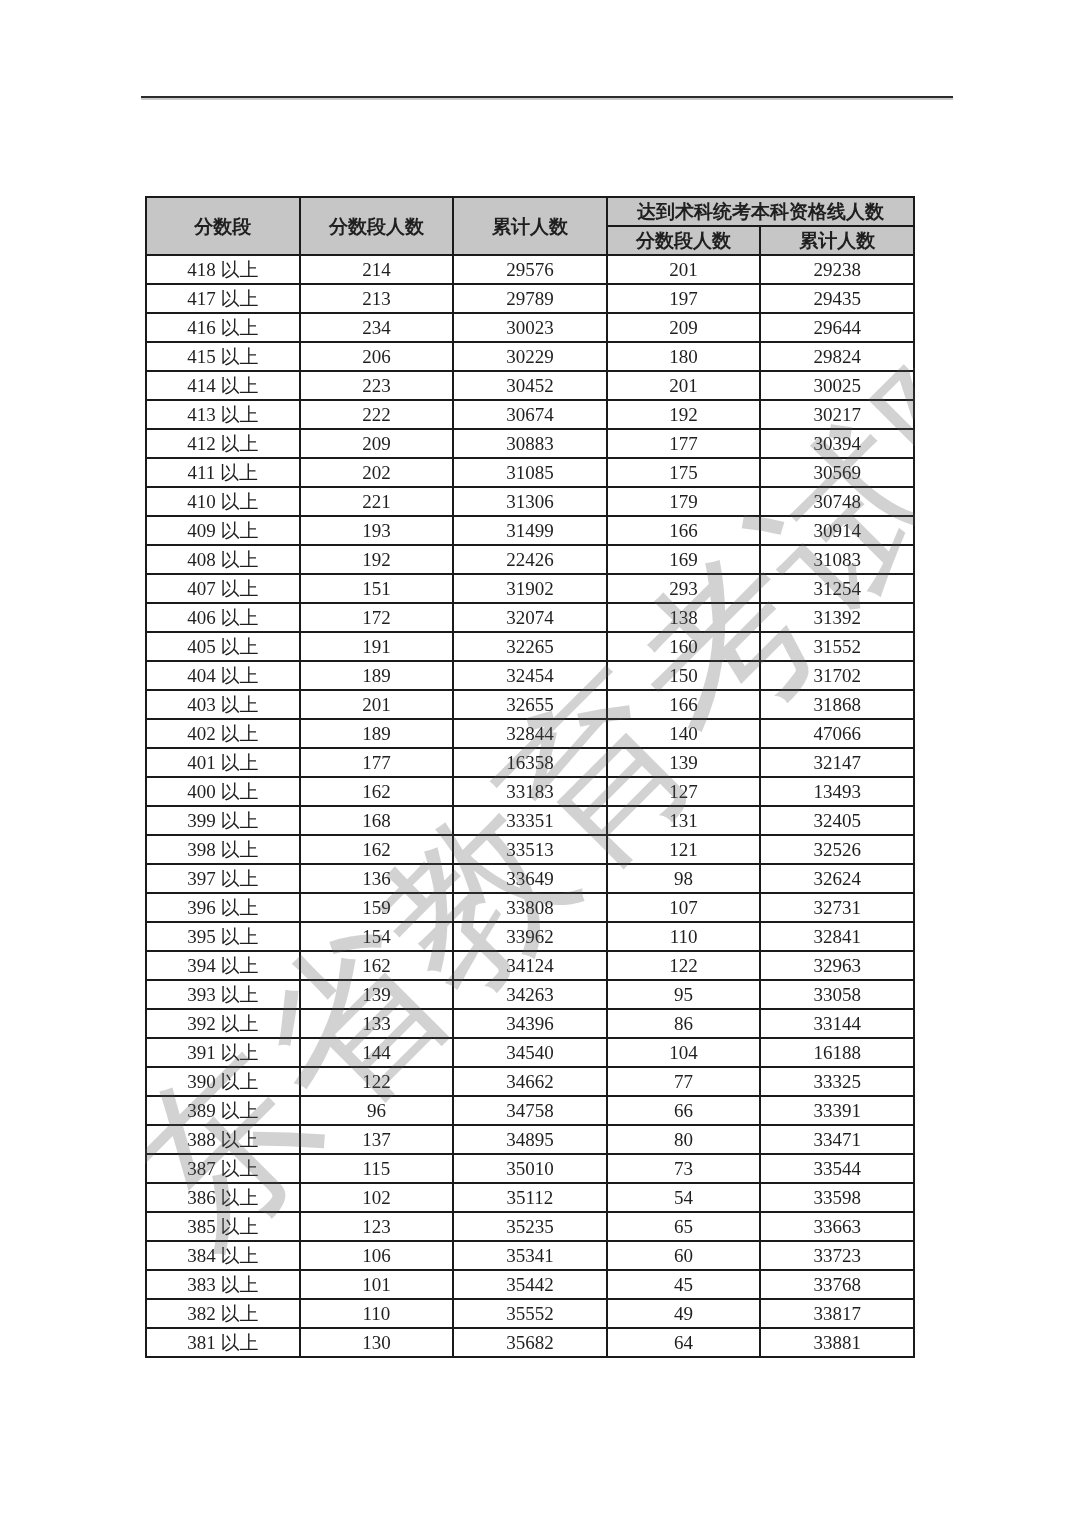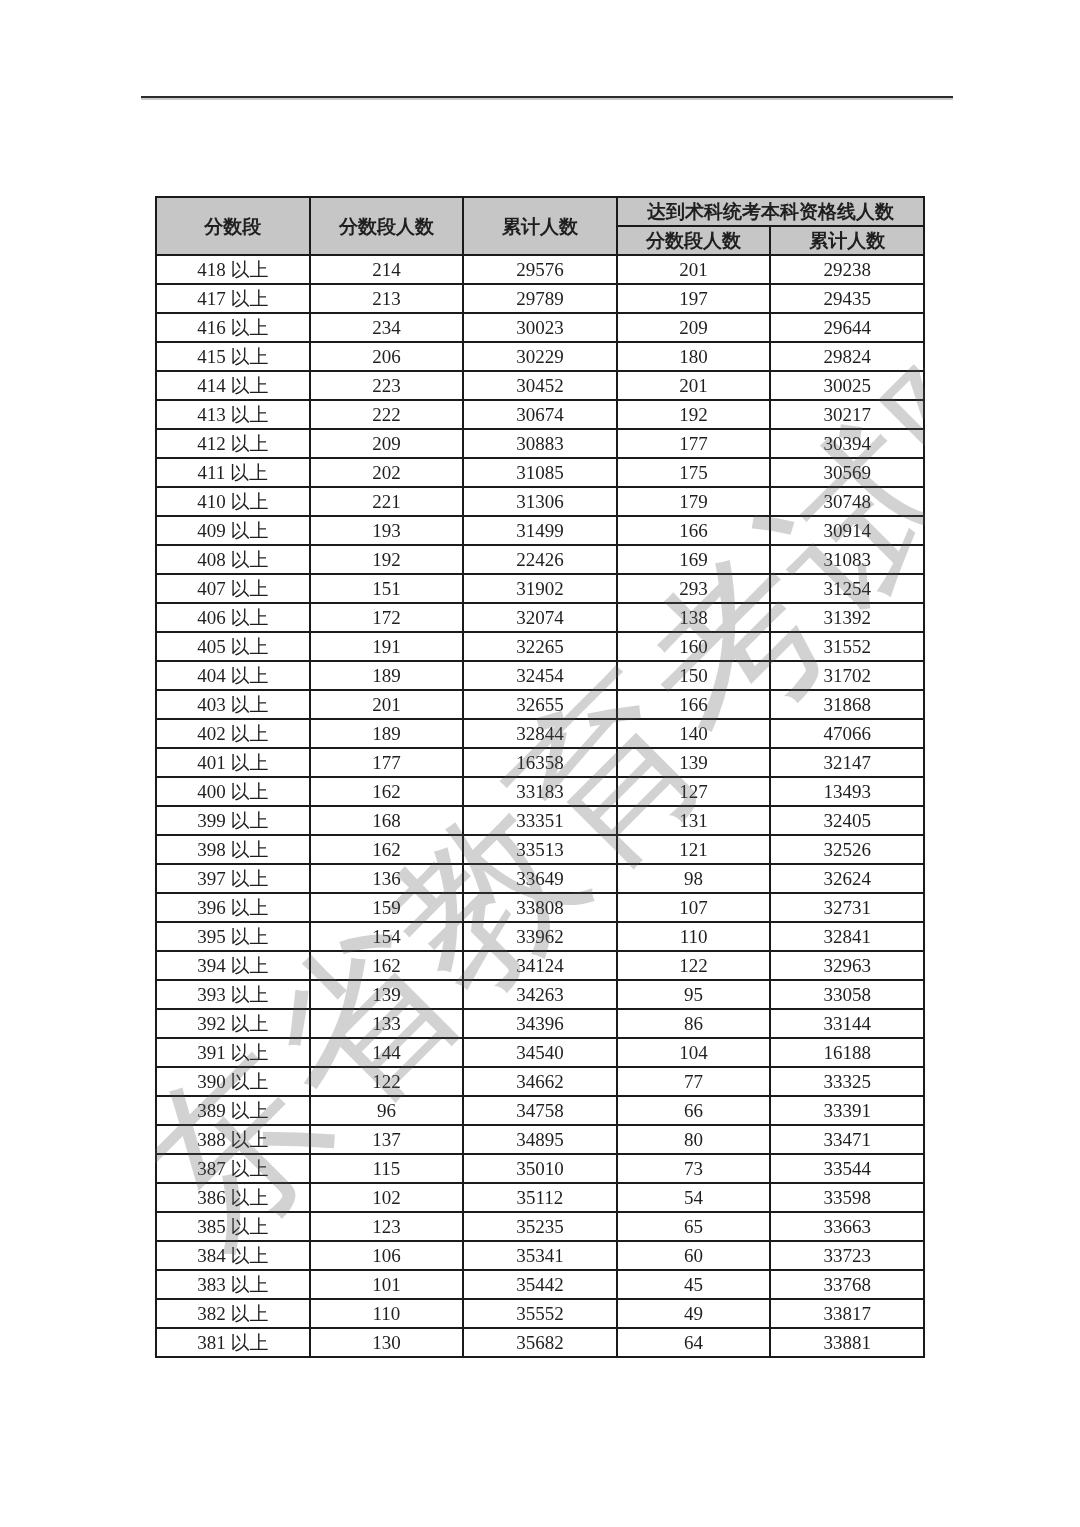--- a/index.html
+++ b/index.html
@@ -17,21 +17,21 @@
     position:relative;
     overflow:hidden;
   }
   .page{position:absolute;inset:0;}
   .top-rule{
     position:absolute;left:141px;top:96px;width:812px;height:2px;
     background:var(--rule);
     box-shadow:0 2px 0 rgba(160,160,160,.55);
   }
   .table-wrap{
-    position:absolute;left:155px;top:196px;width:770px;height:1168px;
+    position:absolute;left:145px;top:196px;width:770px;height:1168px;
     overflow:hidden;
   }
   table{
     width:770px;
     border-collapse:collapse;
     table-layout:fixed;
   }
   th,td{
     border:2px solid var(--border);
     text-align:center;

